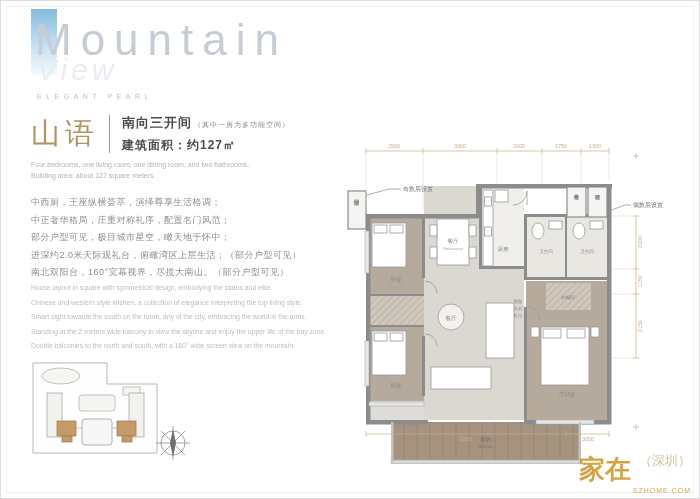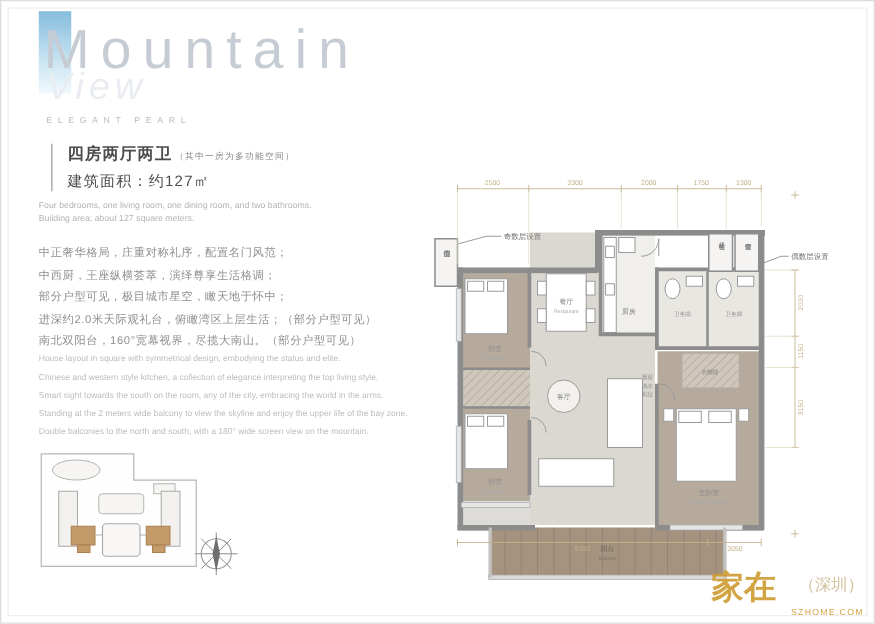--- a/index.html
+++ b/index.html
@@ -22,72 +22,73 @@
   .brand-sub{position:absolute;left:36px;top:92px;font-size:7px;
     letter-spacing:4.5px;color:#b9bfc7;}
 
   
   .head-row{position:absolute;left:30px;top:112px;display:flex;align-items:flex-start;}
   .cn-name{font-size:29px;color:#b3935f;letter-spacing:5px;line-height:40px;}
   .head-div{width:1px;height:38px;background:#9b9b9b;margin:2px 12px 0 10px;}
   .head-info{padding-top:1px;}
   .type-line{font-size:13px;font-weight:bold;color:#4c4c4c;letter-spacing:1px;}
   .type-note{font-size:7px;color:#8a8a8a;font-weight:normal;margin-left:2px;}
-  .area-line{font-size:12px;font-weight:normal;color:#4c4c4c;margin-top:5px;letter-spacing:1px;}
+  .area-line{font-size:12px;font-weight:bold;color:#4c4c4c;margin-top:5px;letter-spacing:1px;}
 
   .en-sub{position:absolute;left:30px;top:158px;font-size:7px;color:#b3b3b3;line-height:11px;}
 
   .desc-cn{position:absolute;left:30px;top:193px;font-size:9px;color:#8f8f8f;line-height:17.6px;letter-spacing:0.5px;}
   .desc-en{position:absolute;left:30px;top:280px;font-size:6.8px;color:#bdbdbd;line-height:14.6px;}
 
   
   .siteplan{position:absolute;left:26px;top:356px;}
   .compass{position:absolute;left:152px;top:422px;}
 
   
   .floorplan{position:absolute;left:330px;top:130px;}
 
   
   .vtext{writing-mode:vertical-rl;text-orientation:upright;}
 
   
   .watermark{position:absolute;right:8px;bottom:4px;text-align:right;opacity:0.9;}
-  .wm-row{display:flex;align-items:center;justify-content:flex-end;gap:18px;}
+  .wm-row{display:flex;align-items:flex-start;justify-content:flex-end;gap:8px;}
   .wm-main{font-size:26px;font-weight:bold;color:#cf9b2f;font-family:"Liberation Serif",serif;}
   .wm-paren{font-size:13px;color:#cbb98f;padding-bottom:3px;}
   .wm-sub{font-size:7px;color:#cf9b2f;letter-spacing:1px;margin-top:0px;}
 
   svg text{font-family:"Liberation Sans",sans-serif;}
 </style>
 </head>
 <body>
 
 <div class="frame"></div>
 
 <div class="blue-bar"></div>
 <div class="brand-overlay">View</div>
 <div class="brand-title">Mountain</div>
 <div class="brand-sub">ELEGANT PEARL</div>
 
 <div class="head-row">
+  <div class="cn-name">山语</div>
   <div class="head-div"></div>
   <div class="head-info">
-    <div class="type-line"><span>四房两厅两卫</span><span class="type-note">（其中一房为多功能空间）</span></div>
+    <div class="type-line"><span>南向三开间</span><span class="type-note">（其中一房为多功能空间）</span></div>
     <div class="area-line">建筑面积：约127㎡</div>
   </div>
 </div>
 
 <div class="en-sub">
   <div>Four bedrooms, one living room, one dining room, and two bathrooms.</div>
   <div>Building area: about 127 square meters.</div>
 </div>
 
 <div class="desc-cn">
+  <div>中西厨，王座纵横荟萃，演绎尊享生活格调；</div>
   <div>中正奢华格局，庄重对称礼序，配置名门风范；</div>
-  <div>中西厨，王座纵横荟萃，演绎尊享生活格调；</div>
   <div>部分户型可见，极目城市星空，瞰天地于怀中；</div>
   <div>进深约2.0米天际观礼台，俯瞰湾区上层生活；（部分户型可见）</div>
   <div>南北双阳台，160°宽幕视界，尽揽大南山。（部分户型可见）</div>
 </div>
 
 <div class="desc-en">
   <div>House layout in square with symmetrical design, embodying the status and elite.</div>
   <div>Chinese and western style kitchen, a collection of elegance interpreting the top living style.</div>
   <div>Smart sight towards the south on the room, any of the city, embracing the world in the arms.</div>
   <div>Standing at the 2 meters wide balcony to view the skyline and enjoy the upper life of the bay zone.</div>

